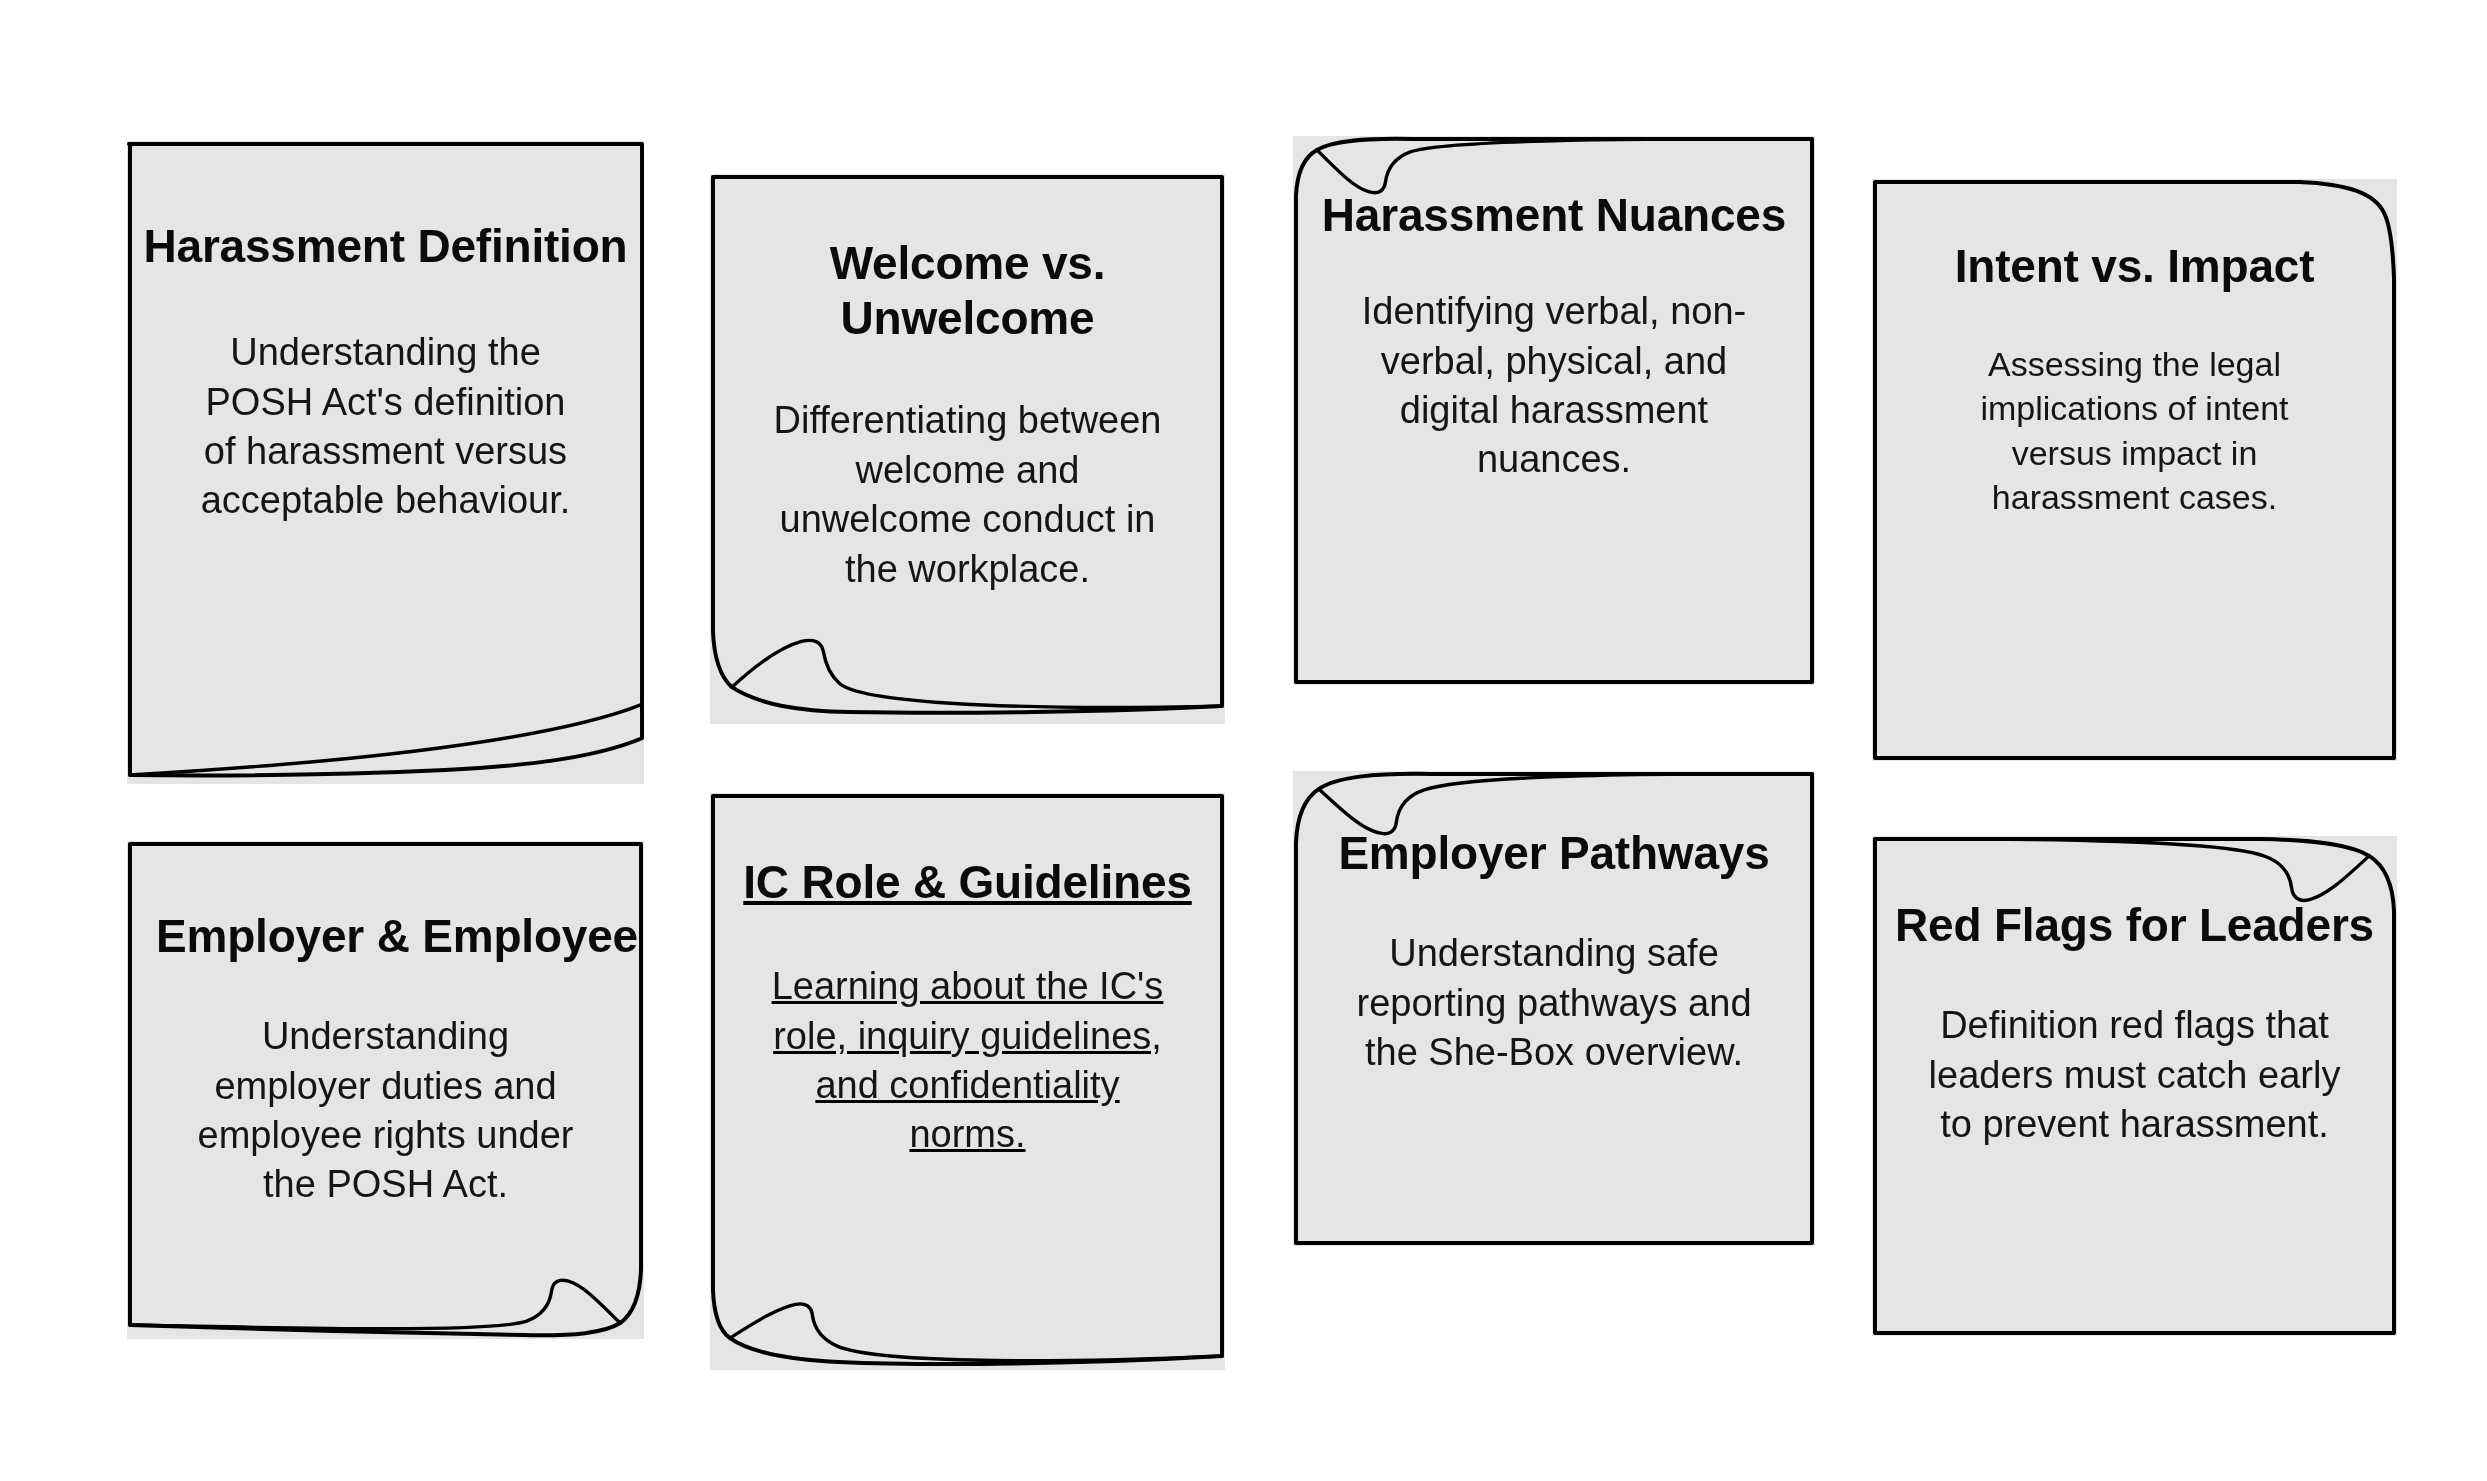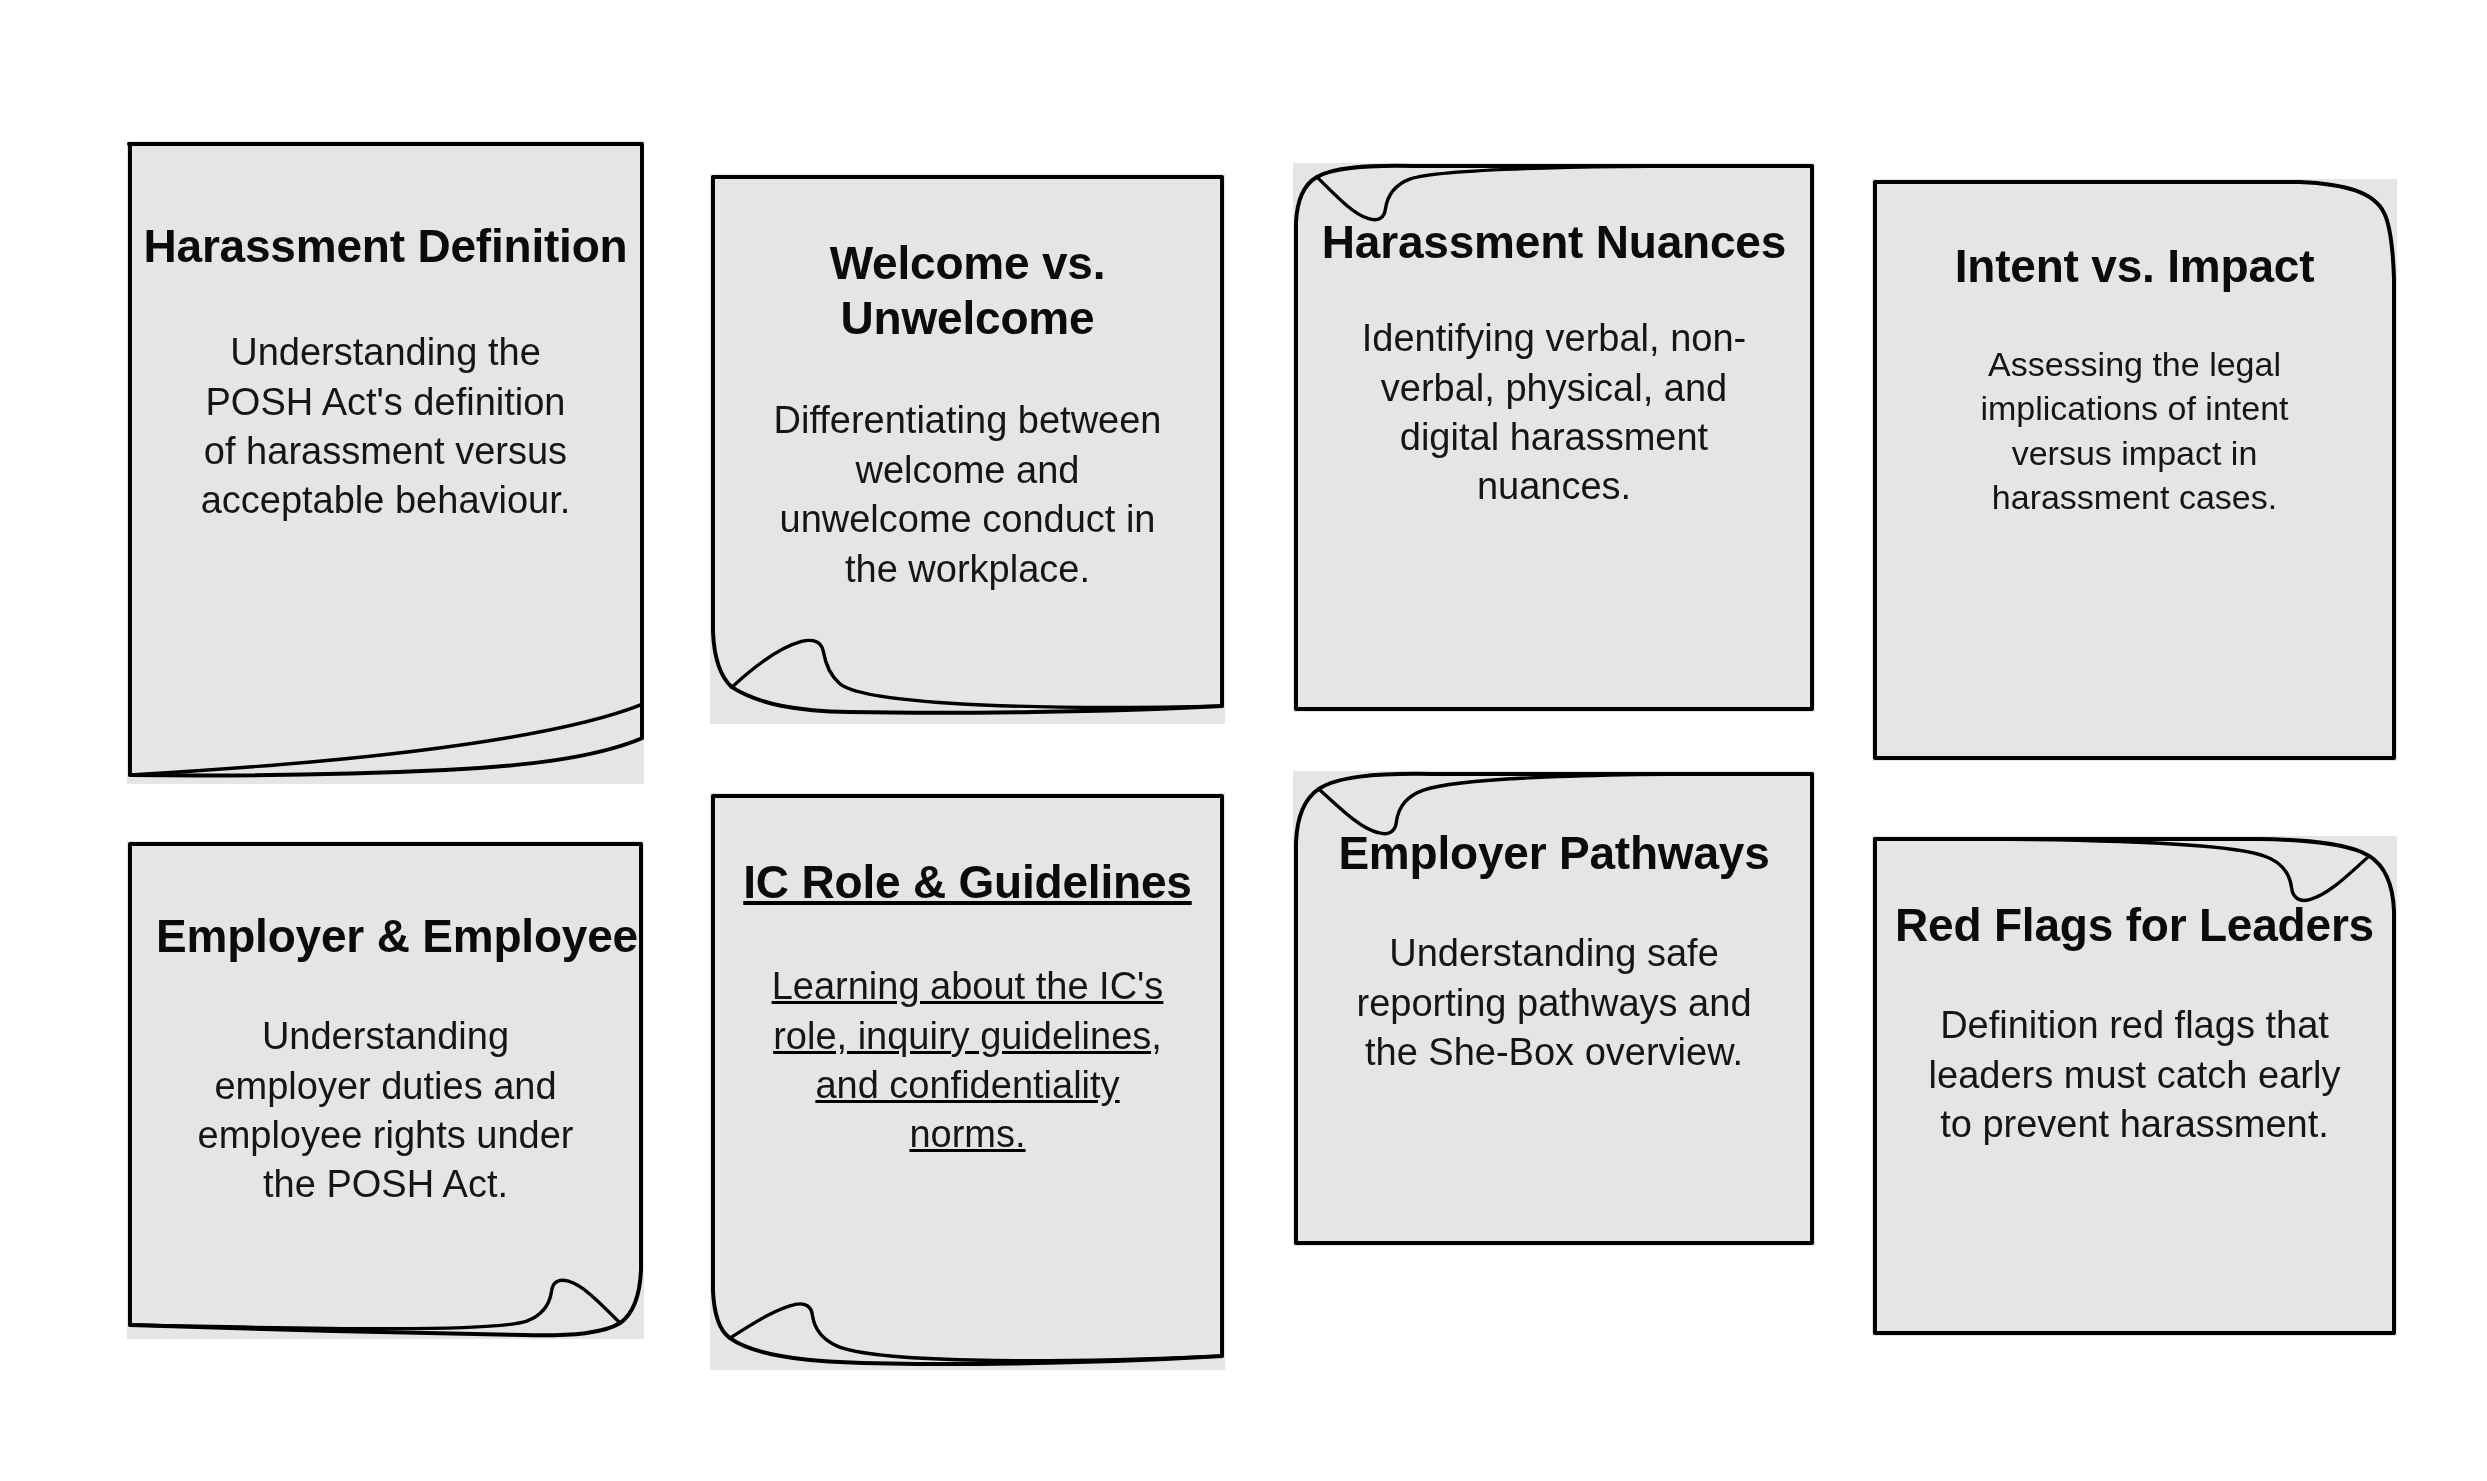--- a/index.html
+++ b/index.html
@@ -77,21 +77,21 @@
   .c1 { left: 127px;  top: 141px;  width: 517px;  height: 643px; }
   .c1 .card-inner { padding-top: 78px; }
   .c1 .card-title { font-size: 46px; }
   .c1 .card-body  { font-size: 38px; margin-top: 54px; max-width: 398px; }
 
   .c2 { left: 710px;  top: 174px;  width: 515px;  height: 550px; }
   .c2 .card-inner { padding-top: 62px; }
   .c2 .card-title { font-size: 46px; }
   .c2 .card-body  { font-size: 38px; margin-top: 50px; max-width: 398px; }
 
-  .c3 { left: 1293px; top: 163px;  width: 522px;  height: 549px; }
+  .c3 { left: 1293px; top: 136px;  width: 522px;  height: 549px; }
   .c3 .card-inner { padding-top: 52px; }
   .c3 .card-title { font-size: 46px; }
   .c3 .card-body  { font-size: 38px; margin-top: 44px; max-width: 398px; }
 
   .c4 { left: 1872px; top: 179px;  width: 525px;  height: 582px; }
   .c4 .card-inner { padding-top: 60px; }
   .c4 .card-title { font-size: 46px; }
   .c4 .card-body  { font-size: 34px; margin-top: 48px; max-width: 408px; }
 
   .c5 { left: 127px;  top: 841px;  width: 517px;  height: 498px; }

